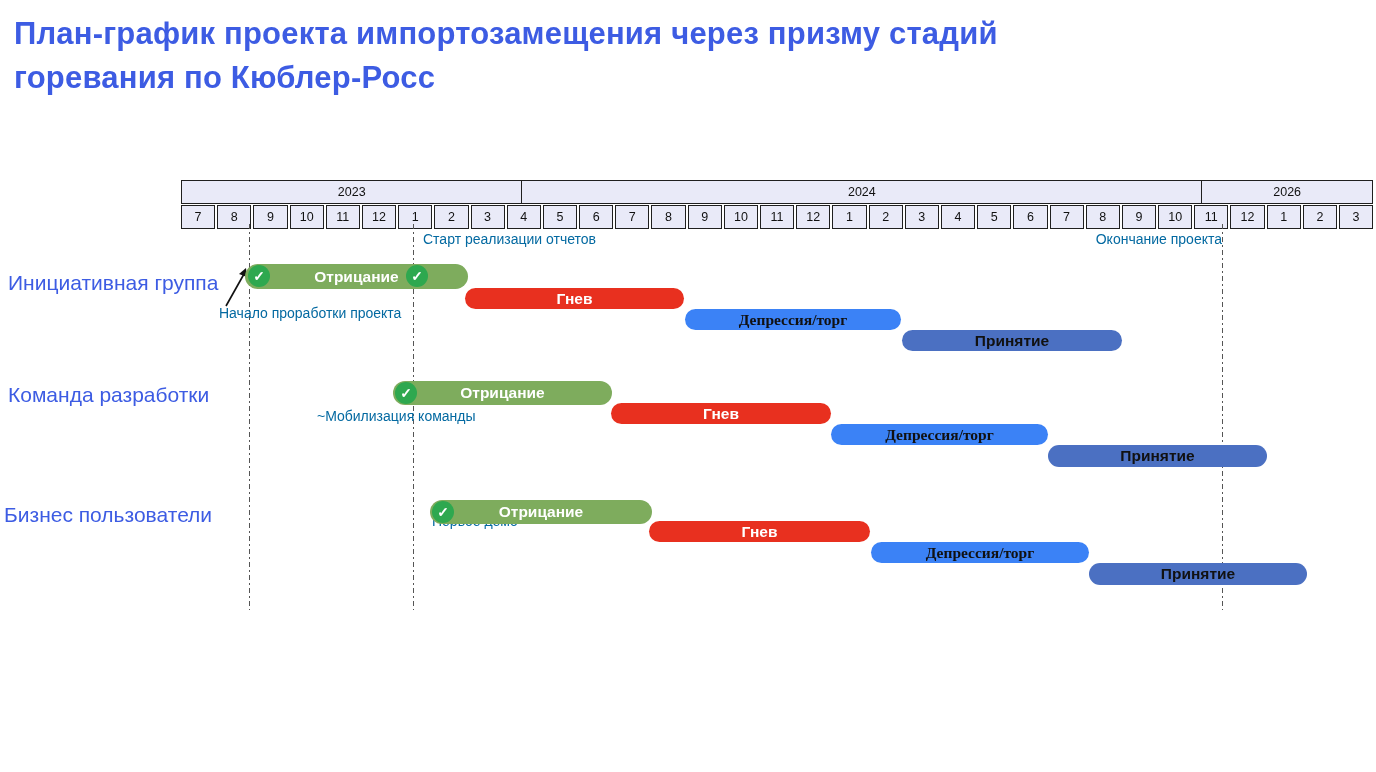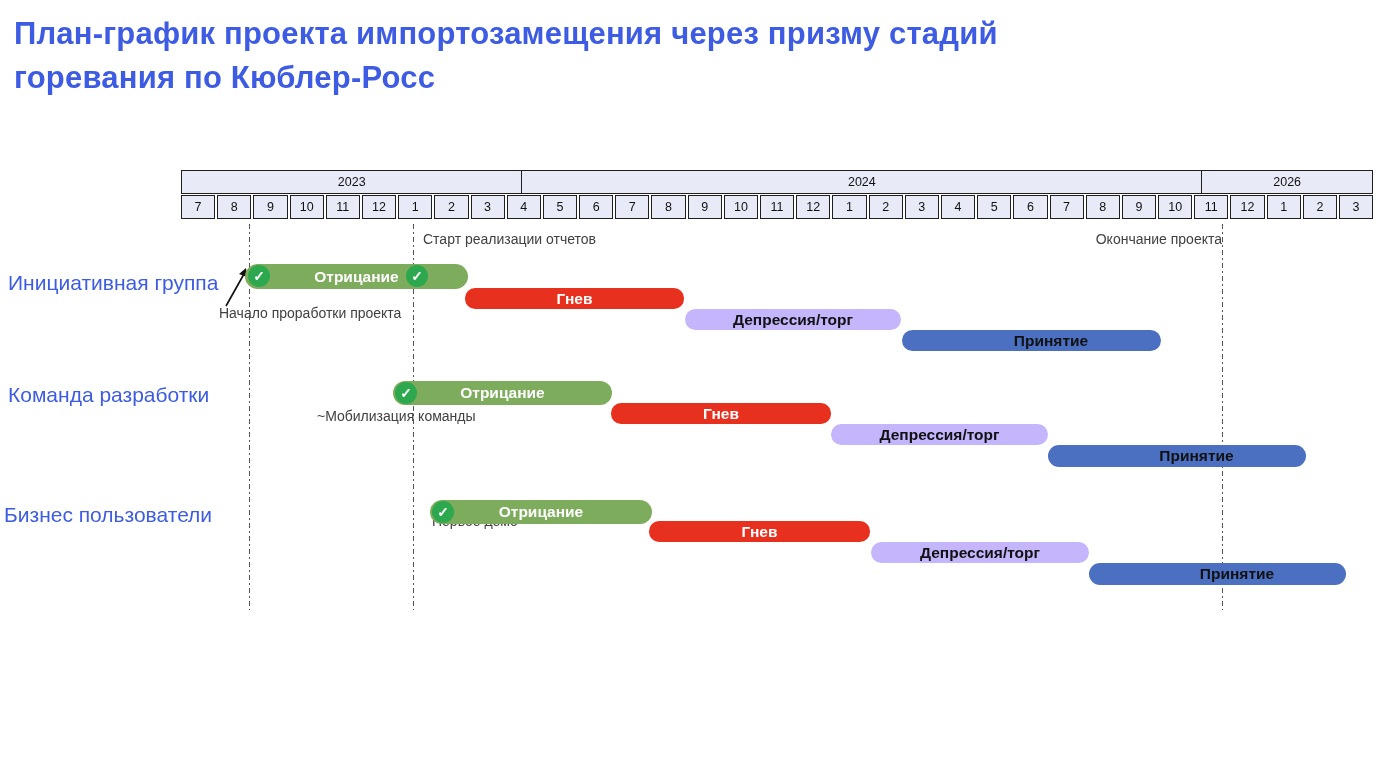--- a/index.html
+++ b/index.html
@@ -5,47 +5,47 @@
   html,body{margin:0;padding:0;background:#ffffff;}
   body{width:1376px;height:772px;position:relative;overflow:hidden;
        font-family:"Liberation Sans", sans-serif;}
   .abs{position:absolute;}
 
   
   .title{left:14px;top:12px;width:1330px;font-size:31px;font-weight:bold;
          color:#3D5CE3;line-height:44px;letter-spacing:.2px;}
 
   
-  .timeline{left:181px;top:170px;width:1192px;}
+  .timeline{left:181px;top:180px;width:1192px;}
   .year-row{display:flex;border:1.6px solid #1f1f1f;background:#E9EAF8;height:22px;}
   .year-cell{display:flex;align-items:center;justify-content:center;
              font-size:12.5px;color:#111;border-right:1.6px solid #1f1f1f;}
   .year-cell:last-child{border-right:none;}
   .month-row{display:flex;gap:2px;margin-top:1px;height:24px;}
   .month-cell{flex:1;background:#E9EAF8;border:1.3px solid #1f1f1f;
               display:flex;align-items:center;justify-content:center;
               font-size:12.5px;color:#111;}
 
   
   .vline{width:1px;top:224px;height:386px;
          background:repeating-linear-gradient(to bottom,#555 0 5px,transparent 5px 8px,#555 8px 9.5px,transparent 9.5px 13px);}
 
   
   .rowlabel{font-size:21px;color:#3D5CE3;white-space:nowrap;}
 
   
-  .note{font-size:14px;color:#404040;white-space:nowrap;}
+  .note{font-size:14px;color:#0369a1;white-space:nowrap;}
 
   
   .bar{position:absolute;border-radius:999px;display:flex;align-items:center;
        justify-content:center;font-weight:bold;font-size:15.5px;white-space:nowrap;}
   .bar.green{background:#7EAC5D;color:#ffffff;}
-  .bar.red{background:#E8301F;color:#ffffff;border-radius:10px;}
-  .bar.gray{background:#c4b5fd;color:#111111;}
-  .bar.blue{background:#4B70C2;color:#111111;padding-left:39px;}
+  .bar.red{background:#E8301F;color:#ffffff;}
+  .bar.gray{background:#3b82f6;color:#111111;font-family:Liberation Serif, serif;}
+  .bar.blue{background:#4B70C2;color:#111111;}
 
   .check{position:absolute;top:1px;width:22px;height:22px;border-radius:50%;
          background:#2EA84F;color:#fff;display:flex;align-items:center;
          justify-content:center;font-size:14px;font-weight:bold;line-height:1;}
 </style>
 </head>
 <body>
 
 <div class="abs title">
   <span>План-график проекта импортозамещения через призму стадий</span><br>

